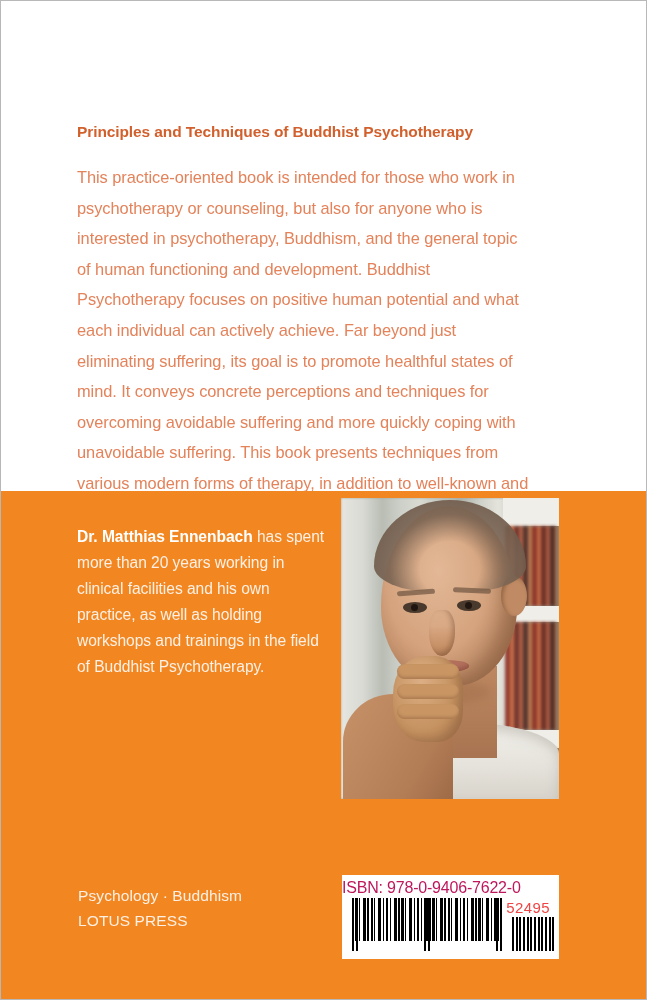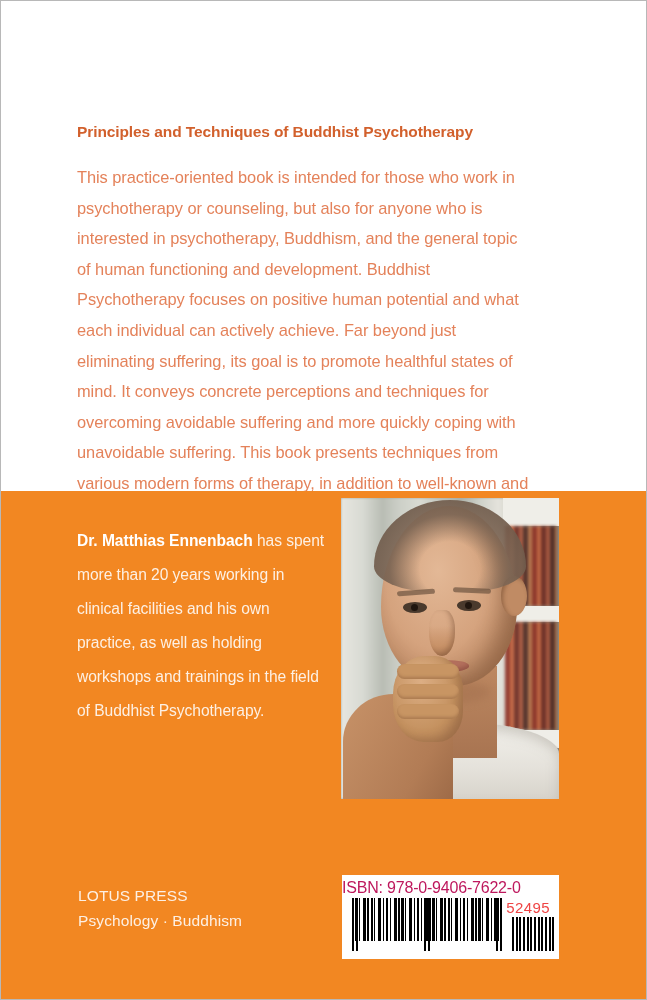--- a/index.html
+++ b/index.html
@@ -60,21 +60,21 @@
     width: 647px;
     height: 510px;
     background: #f28722;
   }
   .bio {
     position: absolute;
     left: 76px;
     top: 33px;
     width: 250px;
     font-size: 15.6px;
-    line-height: 34px;
+    line-height: 26px;
     color: #fdf0e4;
     letter-spacing: -0.05px;
   }
   .bio b {
     color: #ffffff;
     font-weight: bold;
   }
 
   
   .publisher {
@@ -356,22 +356,22 @@
     <div class="blurb-body">This practice-oriented book is intended for those who work in psychotherapy or counseling, but also for anyone who is interested in psychotherapy, Buddhism, and the general topic of human functioning and development. Buddhist Psychotherapy focuses on positive human potential and what each individual can actively achieve. Far beyond just eliminating suffering, its goal is to promote healthful states of mind. It conveys concrete perceptions and techniques for overcoming avoidable suffering and more quickly coping with unavoidable suffering. This book presents techniques from various modern forms of therapy, in addition to well-known and even largely unknown Buddhist exercises.</div>
   </div>
 
   <div class="orange-panel">
 
     <div class="bio">
       <b>Dr. Matthias Ennenbach</b><span> has spent more than 20 years working in clinical facilities and his own practice, as well as holding workshops and trainings in the field of Buddhist Psychotherapy.</span>
     </div>
 
     <div class="publisher">
+      <div class="pub-line">Psychology · Buddhism</div>
       <div class="pub-line">LOTUS PRESS</div>
-      <div class="pub-line">Psychology · Buddhism</div>
     </div>
   </div>
 
   <div class="photo">
     <div class="photo-bg"></div>
     <div class="shelf a"></div>
     <div class="books b1"></div>
     <div class="shelf b"></div>
     <div class="books b2"></div>
     <div class="shelf c"></div>

